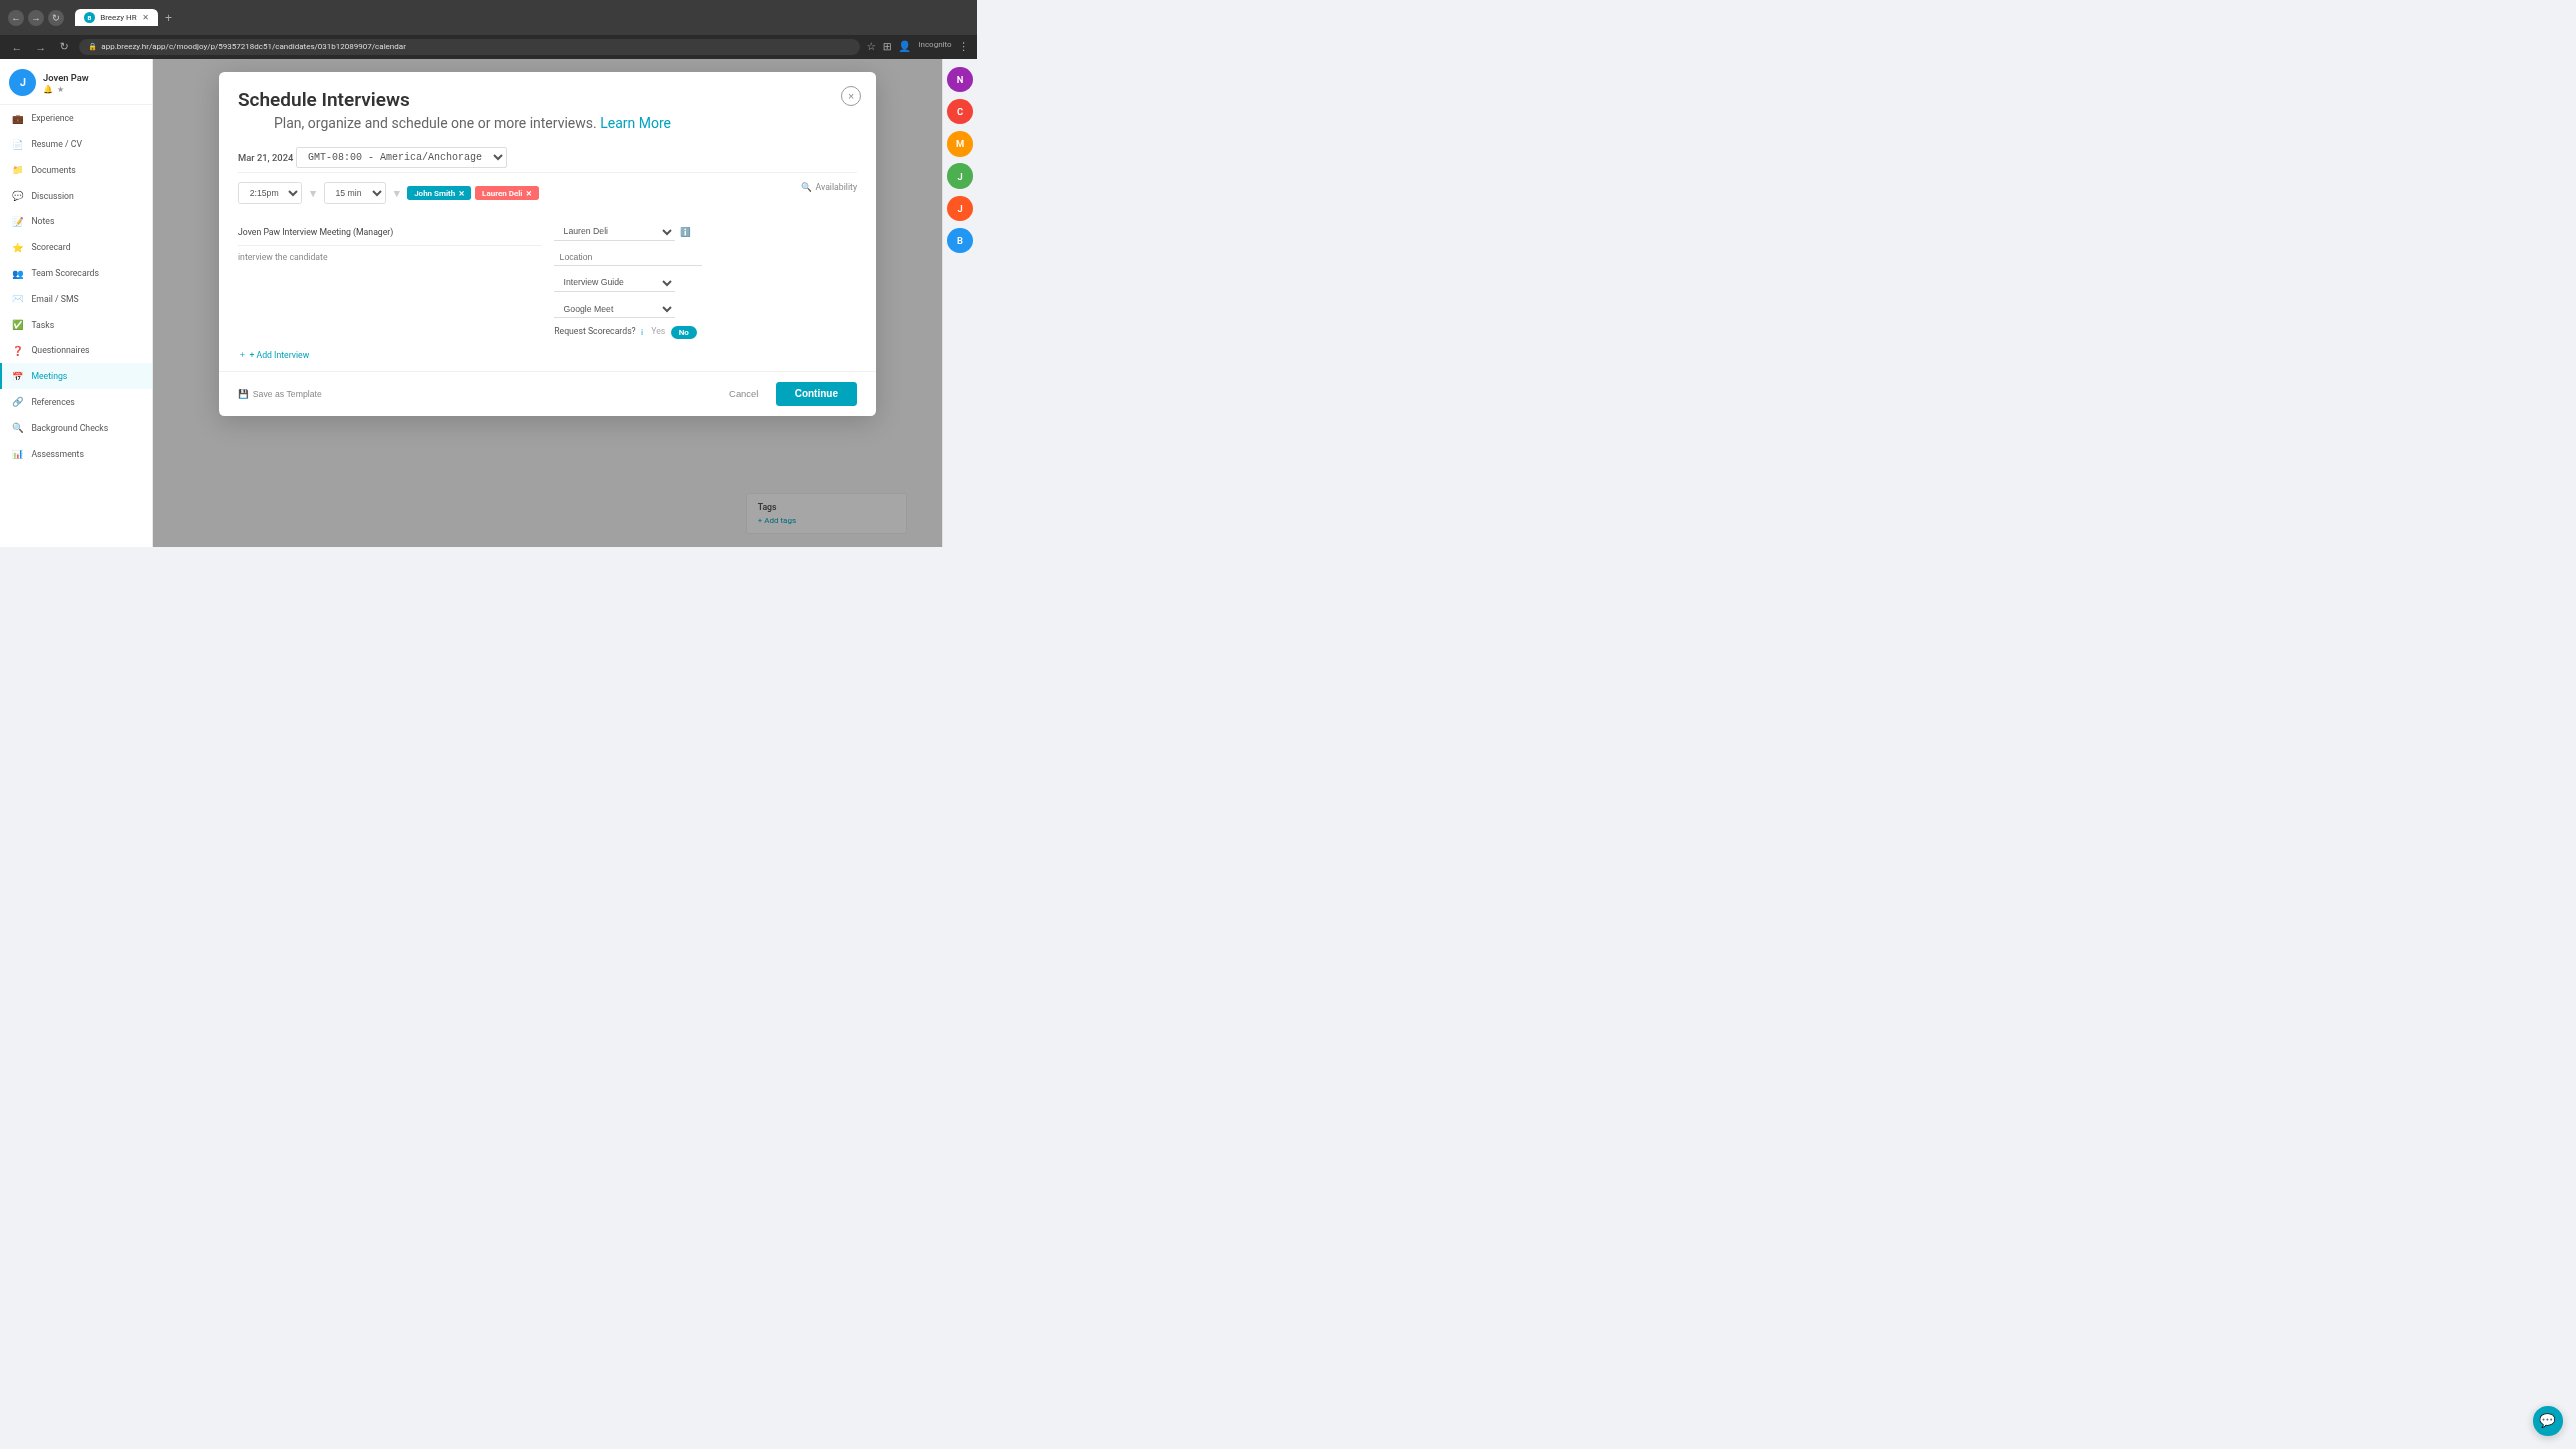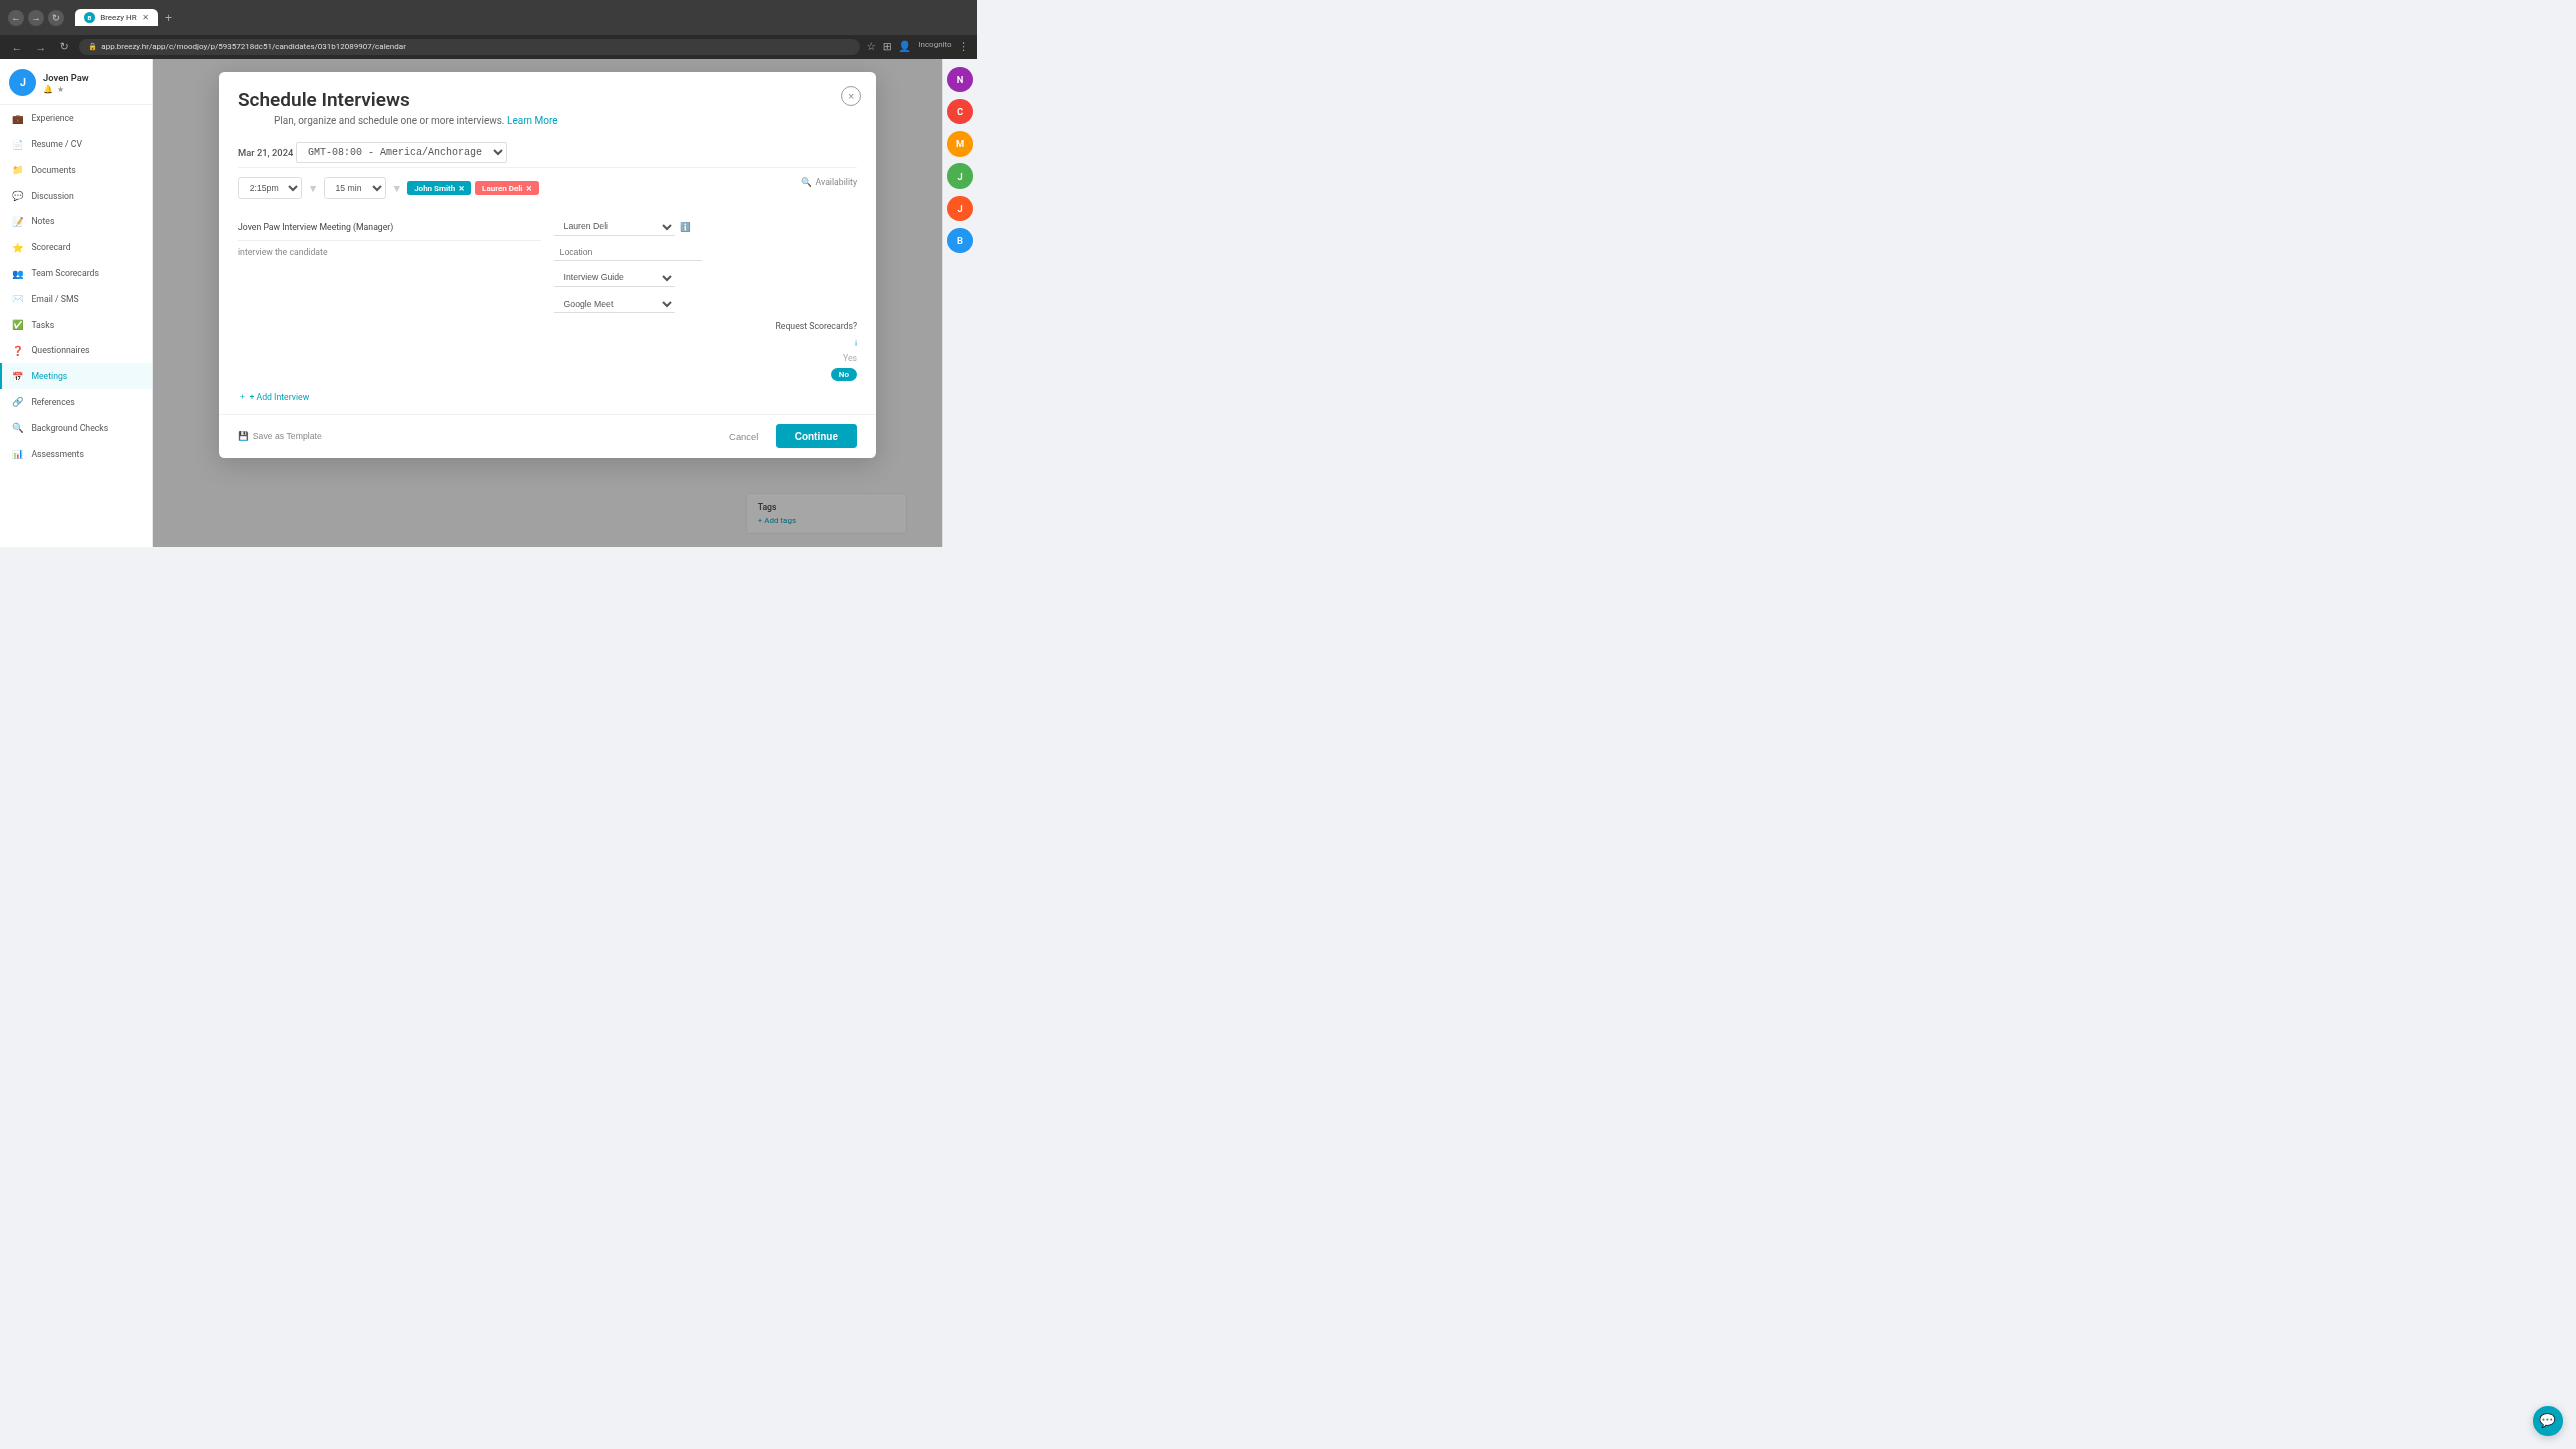--- a/index.html
+++ b/index.html
@@ -255,21 +255,21 @@
       padding: 16px 19px 5.4px;
       position: relative;
     }
     .modal-title {
       font-size: 19px;
       font-weight: 600;
       color: #333;
       margin-bottom: 4px;
     }
     .modal-subtitle {
-      font-size: 10px;
+      font-size: 14px;
       color: #666;
       padding-left: 36px;
     }
     .modal-subtitle a {
       color: #00a4bd;
       text-decoration: none;
     }
     .modal-close {
       position: absolute;
       top: 13.4px;
@@ -394,23 +394,22 @@
     }
     .info-icon {
       color: #00a4bd;
       font-size: 8.7px;
       cursor: pointer;
     }
 
     
     .scorecard-row {
       display: flex;
-      align-items: flex-end;
+      align-items: flex-start;
       gap: 5.4px;
-      flex-direction: column;
     }
     .toggle-no {
       background: #00a4bd;
       color: white;
       border-radius: 8px;
       padding: 2px 8px;
       font-size: 8px;
       font-weight: 600;
     }
 

